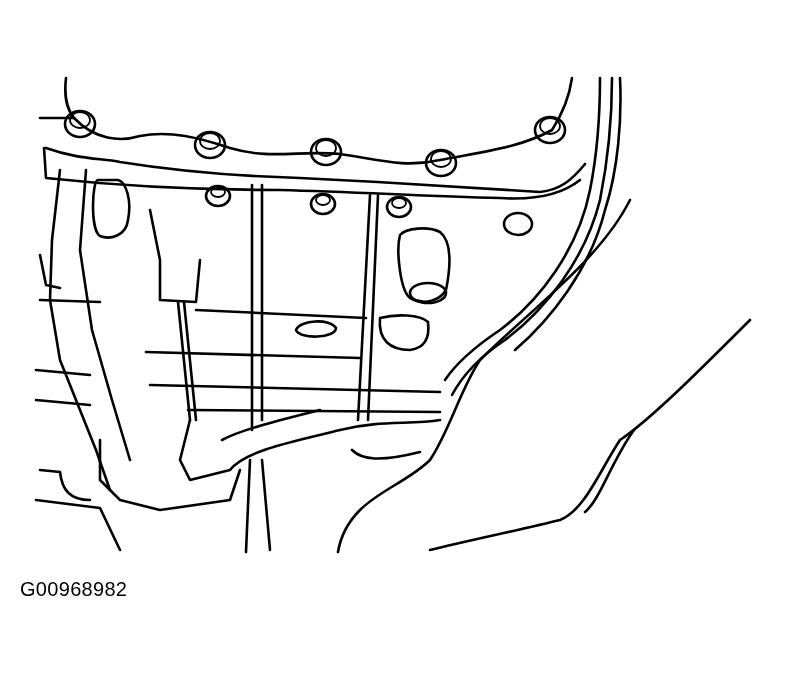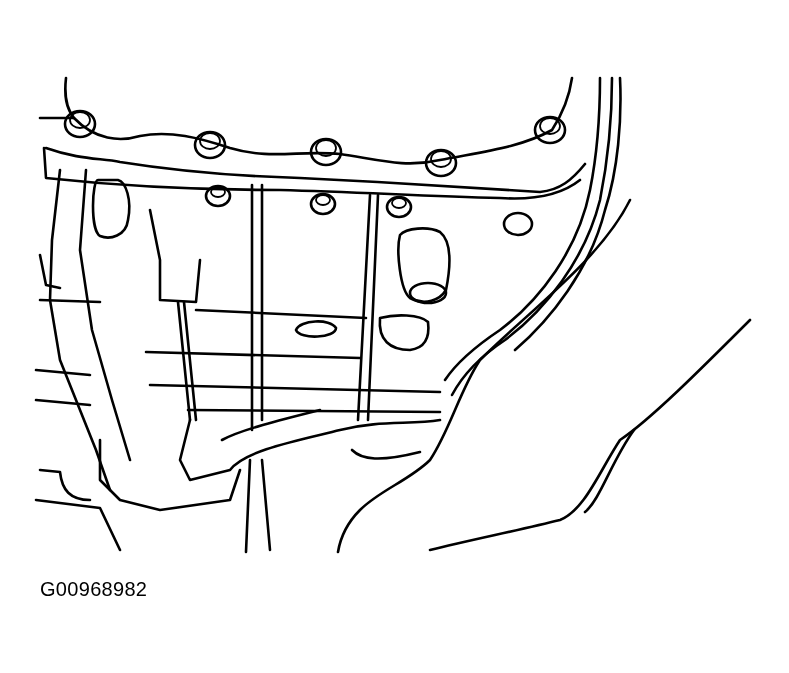--- a/index.html
+++ b/index.html
@@ -4,21 +4,21 @@
 <style>
   html, body { margin:0; padding:0; background:#ffffff; }
   body { width:789px; height:673px; position:relative; overflow:hidden; font-family:"Liberation Sans", sans-serif; }
   .drawing { position:absolute; left:0; top:0; width:789px; height:673px; }
   .drawing svg { width:789px; height:673px; display:block; }
   .drawing path, .drawing ellipse, .drawing line, .drawing polyline, .drawing rect {
     fill:none; stroke:#000; stroke-width:2.6; stroke-linecap:round; stroke-linejoin:round;
   }
   .thin { stroke-width:1.8 !important; }
   .caption {
-    position:absolute; left:40px; top:578px;
+    position:absolute; left:20px; top:578px;
     font-size:20px; color:#000; letter-spacing:0.3px;
   }
 </style>
 </head>
 <body>
 
 <div class="drawing">
   <svg viewBox="0 0 789 673" xmlns="http://www.w3.org/2000/svg">
 
     <path d="M66 78 C64 96 66 108 74 118 C95 140 120 142 140 136 C170 130 200 138 230 148 C270 160 300 150 340 154 C380 160 405 168 440 160 C480 152 520 148 552 130 C565 110 570 92 572 78"></path>

